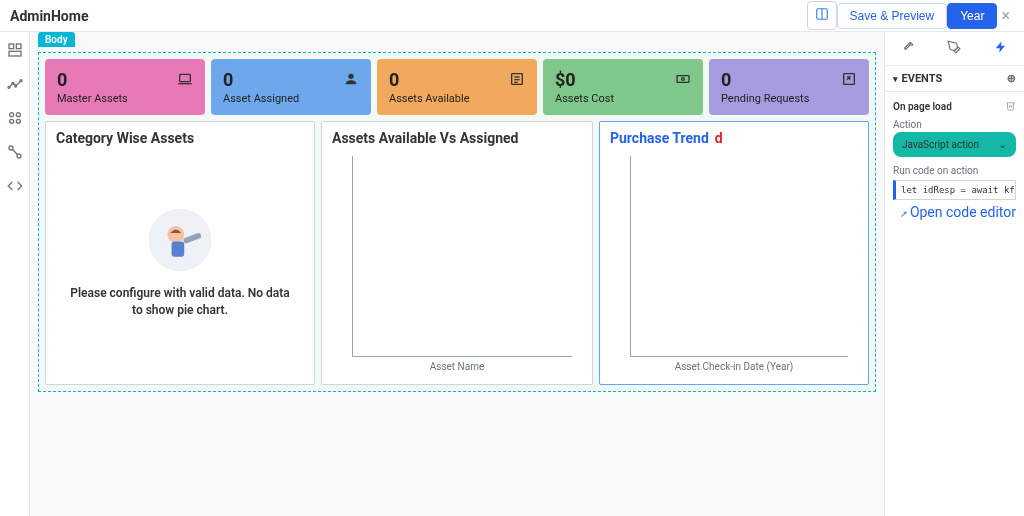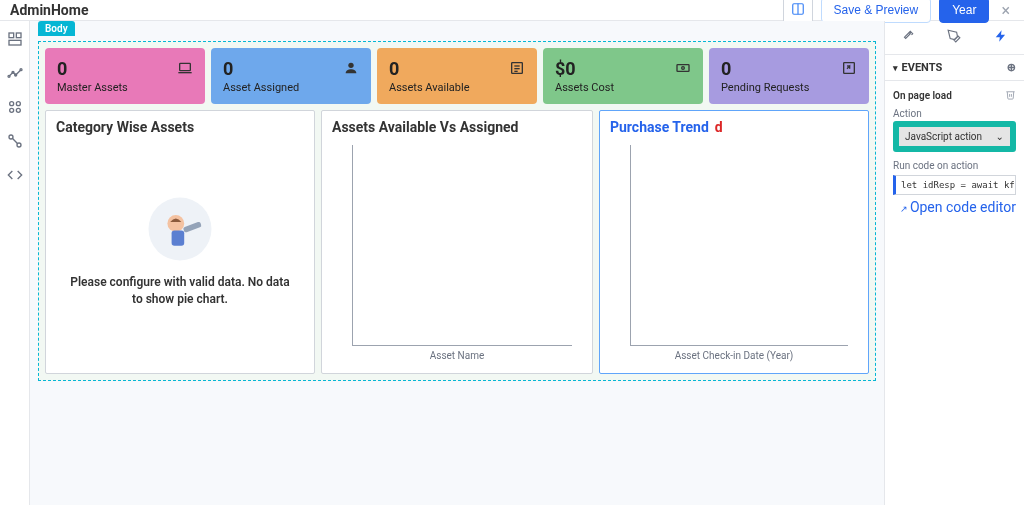--- a/index.html
+++ b/index.html
@@ -1,19 +1,19 @@
 <!DOCTYPE html>
 <html><head>
 <meta charset="utf-8">
 <style>
 * { box-sizing: border-box; margin: 0; padding: 0; }
 body { font-family: -apple-system, BlinkMacSystemFont, "Segoe UI", Roboto, sans-serif; font-size: 12px; color: #333; background: #fff; width: 1024px; height: 516px; overflow: hidden; }
-.topbar { height: 21px; border-bottom: 1px solid #e5e7eb; display: flex; align-items: center; padding: 0 10px; }
+.topbar { height: 32px; border-bottom: 1px solid #e5e7eb; display: flex; align-items: center; padding: 0 10px; }
 .title { font-weight: 700; font-size: 14px; }
-.topbar-right { margin-left: auto; display: flex; gap: 8px; align-items: center; padding-left: 45px; }
+.topbar-right { margin-left: auto; display: flex; align-items: center; padding-left: 45px; }
 .btn { border: 1px solid #d0d5dd; border-radius: 4px; padding: 5px 12px; font-size: 12px; background: #fff; cursor: pointer; }
 .btn-icon { padding: 5px 7px; color: #3b82f6; }
 .btn-primary { background: #2563eb; color: #fff; border-color: #2563eb; }
 .btn-outline-primary { border-color: #bfdbfe; color: #2563eb; }
 .close-x { font-size: 16px; color: #9ca3af; cursor: pointer; padding: 0 4px; }
 
 .main-wrap { display: flex; height: calc(100% - 32px); }
 .left-rail { width: 30px; border-right: 1px solid #e5e7eb; display: flex; flex-direction: column; align-items: center; padding-top: 10px; gap: 18px; }
 .rail-icon { width: 16px; height: 16px; color: #6b7280; cursor: pointer; }
 
@@ -59,21 +59,21 @@
 .rp-tabs { display: flex; border-bottom: 1px solid #e5e7eb; }
 .rp-tab { flex: 1; text-align: center; padding: 8px 0; color: #6b7280; cursor: pointer; }
 .rp-tab.active { color: #2563eb; }
 .rp-section-head { display: flex; align-items: center; padding: 6px 8px; font-size: 11px; font-weight: 700; border-bottom: 1px solid #e5e7eb; }
 .rp-section-head .chev { margin-right: 4px; font-size: 9px; }
 .rp-section-head .plus { margin-left: auto; color: #6b7280; cursor: pointer; }
 .rp-body { padding: 8px; font-size: 10px; }
 .rp-row { display: flex; align-items: center; margin-bottom: 6px; }
 .trash { margin-left: auto; color: #9ca3af; cursor: pointer; }
 .rp-label { color: #6b7280; font-size: 10px; margin: 4px 0 2px; }
-.rp-select { width: 100%; border: 6px solid #14b8a6; background: #e5e5e5; padding: 4px 6px; font-size: 10px; border-radius: 3px; display: flex; justify-content: space-between; align-items: center; cursor: pointer; }
+.rp-select { width: 100%; border: 3px solid #14b8a6; background: #14b8a6; padding: 4px 6px; font-size: 10px; border-radius: 8px; display: flex; justify-content: space-between; align-items: center; cursor: pointer; }
 .code-box { border: 1px solid #d1d5db; border-left: 3px solid #2563eb; padding: 4px 5px; font-family: monospace; font-size: 9px; color: #333; background: #fff; margin-top: 4px; white-space: nowrap; overflow: hidden; }
 .code-link { color: #2563eb; font-size: 14px; text-align: right; margin-top: 4px; cursor: pointer; }
 .code-link::before { content: "↗ "; font-size: 9px; }
 </style>
 </head>
 <body>
 
 <div class="topbar">
   <div class="title">AdminHome</div>
   <div class="topbar-right">

